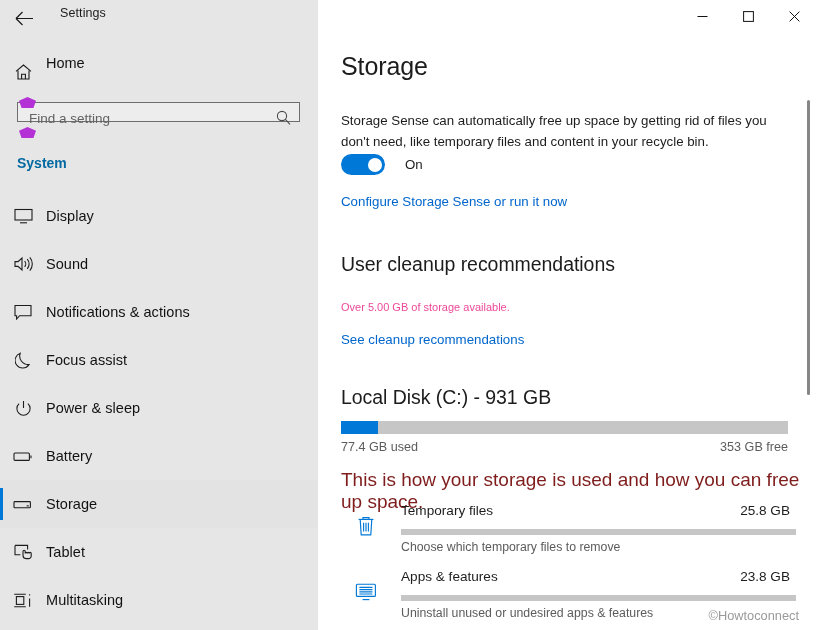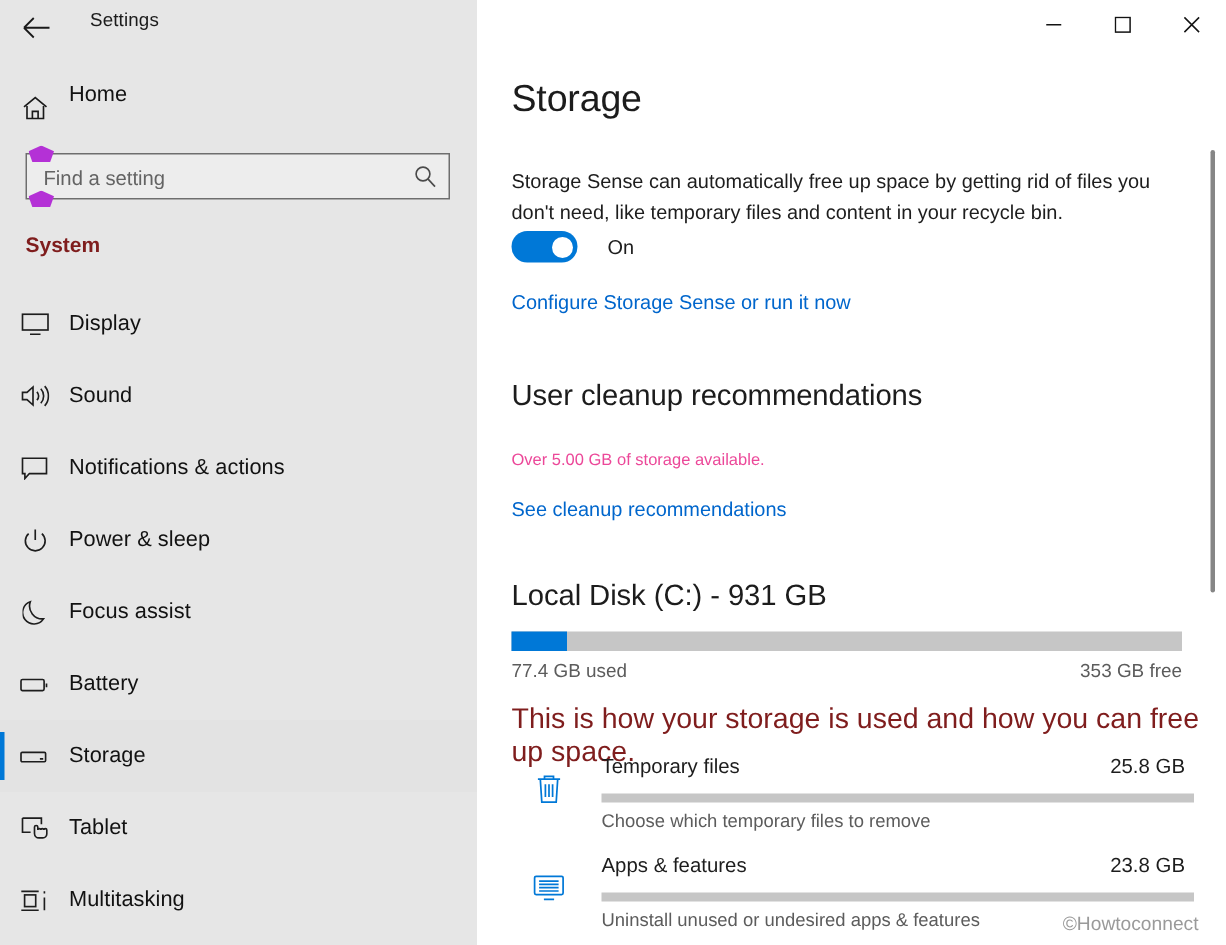--- a/index.html
+++ b/index.html
@@ -58,21 +58,21 @@
     width: 46px; display: flex; justify-content: center; align-items: center;
     color: #1a1a1a;
   }
   .home-row .lbl {
     font-size: 14.5px; color: #121212;
   }
 
   .search-wrap {
     position: absolute;
     left: 17px; top: 102px;
-    width: 283px; height: 31px;
+    width: 283px; height: 20px;
   }
   .search-box {
     position: absolute;
     inset: 0;
     background: #ededed;
     border: 1px solid #6e6e6e;
     box-sizing: border-box;
   }
   .search-input {
     position: absolute;
@@ -96,21 +96,21 @@
     clip-path: polygon(50% 0%, 100% 35%, 85% 100%, 15% 100%, 0% 35%);
   }
   .mark.m1 { left: 2px; top: -5px; }
   .mark.m2 { left: 2px; top: 25px; }
 
   .group-title {
     position: absolute;
     left: 17px; top: 155px;
     font-size: 14px;
     font-weight: bold;
-    color: #7f1d1d;
+    color: #0369a1;
   }
 
   .nav { position: absolute; left: 0; top: 192px; width: 318px; }
   .nav-item {
     position: relative;
     height: 48px;
     display: flex; align-items: center;
   }
   .nav-item .accent {
     position: absolute; left: 0; top: 8px;
@@ -378,35 +378,35 @@
             <path d="M1 1.5h16v10.2H5.6L2.6 15v-3.3H1z"></path>
           </svg>
         </span>
         <span class="lbl">Notifications &amp; actions</span>
       </div>
 
       <div class="nav-item">
         <span class="accent"></span>
         <span class="ico">
           <svg width="17" height="17" viewBox="0 0 17 17" fill="none" stroke="currentColor" stroke-width="1.1">
+            <path d="M5.2 1.2A7.6 7.6 0 1014 12.6 8.6 8.6 0 015.2 1.2z"></path>
+          </svg>
+        </span>
+        <span class="lbl">Focus assist</span>
+      </div>
+
+      <div class="nav-item">
+        <span class="accent"></span>
+        <span class="ico">
+          <svg width="17" height="17" viewBox="0 0 17 17" fill="none" stroke="currentColor" stroke-width="1.1">
             <path d="M4.1 3.7a6.6 6.6 0 108.8 0"></path>
             <path d="M8.5 1v7"></path>
           </svg>
         </span>
         <span class="lbl">Power &amp; sleep</span>
-      </div>
-
-      <div class="nav-item">
-        <span class="accent"></span>
-        <span class="ico">
-          <svg width="17" height="17" viewBox="0 0 17 17" fill="none" stroke="currentColor" stroke-width="1.1">
-            <path d="M5.2 1.2A7.6 7.6 0 1014 12.6 8.6 8.6 0 015.2 1.2z"></path>
-          </svg>
-        </span>
-        <span class="lbl">Focus assist</span>
       </div>
 
       <div class="nav-item">
         <span class="accent"></span>
         <span class="ico">
           <svg width="20" height="13" viewBox="0 0 20 13" fill="none" stroke="currentColor" stroke-width="1.1">
             <rect x="1" y="3" width="15.4" height="7.4" rx="1"></rect>
             <path d="M18 5.6v2.6"></path>
           </svg>
         </span>

